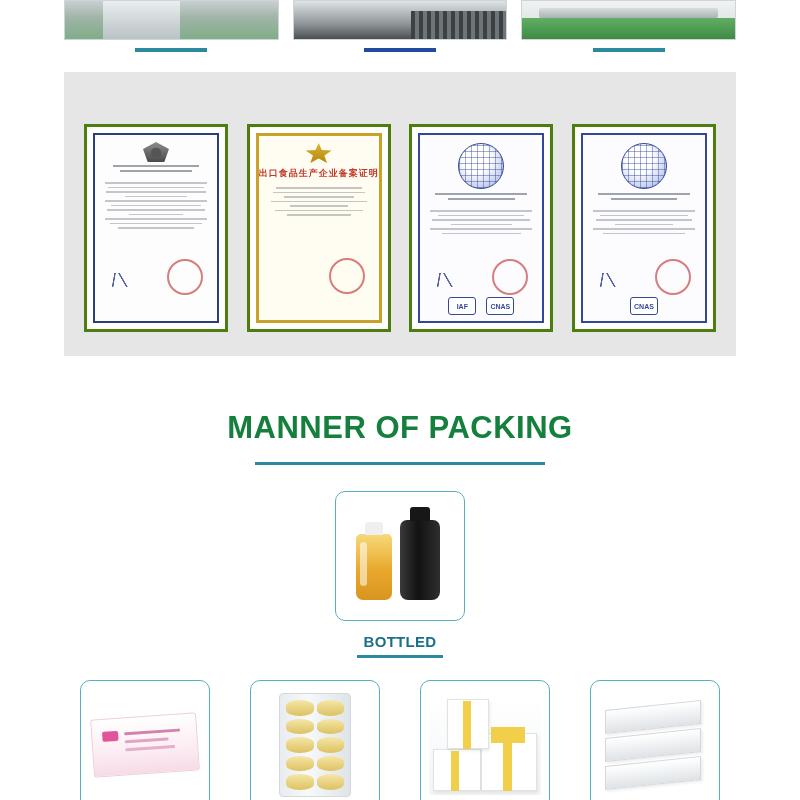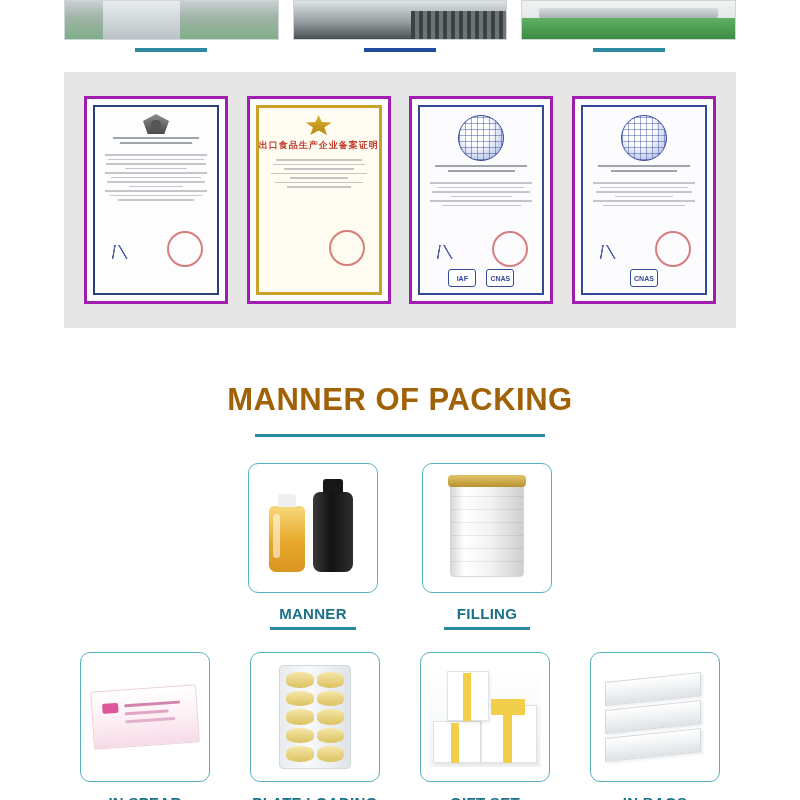--- a/index.html
+++ b/index.html
@@ -71,24 +71,25 @@
     padding: 24px 20px;
     box-sizing: border-box;
     display: flex;
     justify-content: space-between;
     gap: 14px;
   }
   .cert {
     width: 144px;
     height: 208px;
     background: #ffffff;
-    border: 3px solid #a21caf;
+    border: 3px solid #4d7c0f;
     box-sizing: border-box;
     padding: 6px;
     position: relative;
+    margin-top: 28px;
   }
   .cert-inner {
     width: 100%;
     height: 100%;
     box-sizing: border-box;
     position: relative;
     overflow: hidden;
   }
   .cert-1 .cert-inner { border: 2px solid #2b3f7a; background:#fdfdfd; }
   .cert-2 .cert-inner { border: 3px solid #c9a227; background:#fffdf2; }
@@ -165,21 +166,21 @@
   }
 
   
   .section-head {
     margin-top: 54px;
     text-align: center;
   }
   .section-title {
     font-size: 31px;
     font-weight: bold;
-    color: #a16207;
+    color: #15803d;
     letter-spacing: .5px;
   }
   .section-rule {
     width: 290px;
     height: 3px;
     background: #2b8a9e;
     margin: 16px auto 0 auto;
   }
 
   
@@ -489,35 +490,25 @@
 
 <div class="pack-grid">
 
   <div class="pack-item">
     <div class="pack-box">
       <div class="bottles">
         <div class="bottle-amber"></div>
         <div class="bottle-black"></div>
       </div>
     </div>
-    <div class="pack-label">MANNER</div>
+    <div class="pack-label">BOTTLED</div>
     <div class="pack-underline"></div>
   </div>
 
 
-  <div class="pack-item">
-    <div class="pack-box">
-      <div class="tin">
-        <div class="t-lid"></div>
-        <div class="t-rings"></div>
-      </div>
-    </div>
-    <div class="pack-label">FILLING</div>
-    <div class="pack-underline"></div>
-  </div>
 
 </div>
 
 <div class="pack-grid row2">
 
   <div class="pack-item">
     <div class="pack-box">
       <div class="sachet">
         <div class="s-logo"></div>
         <div class="s-line s-l1"></div>

